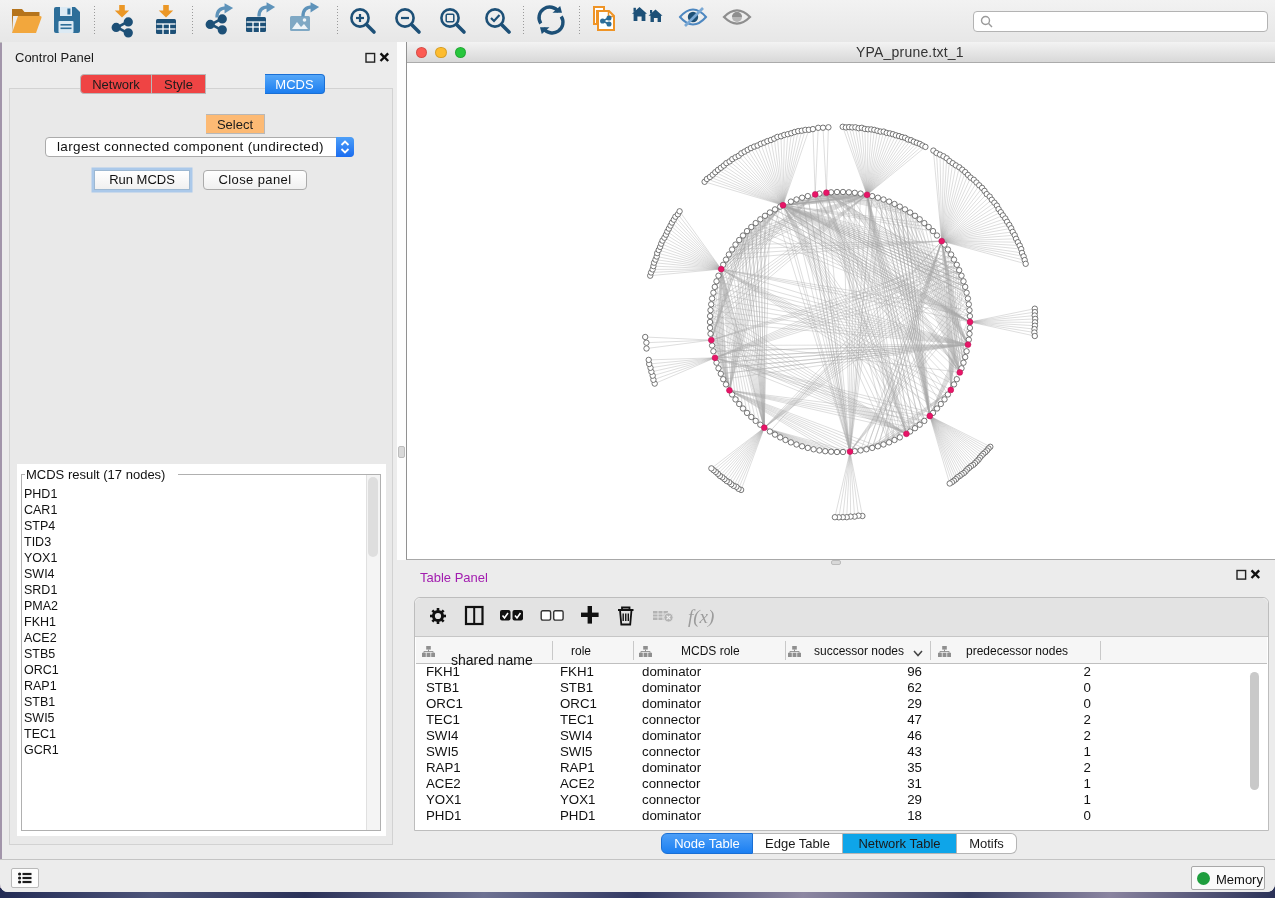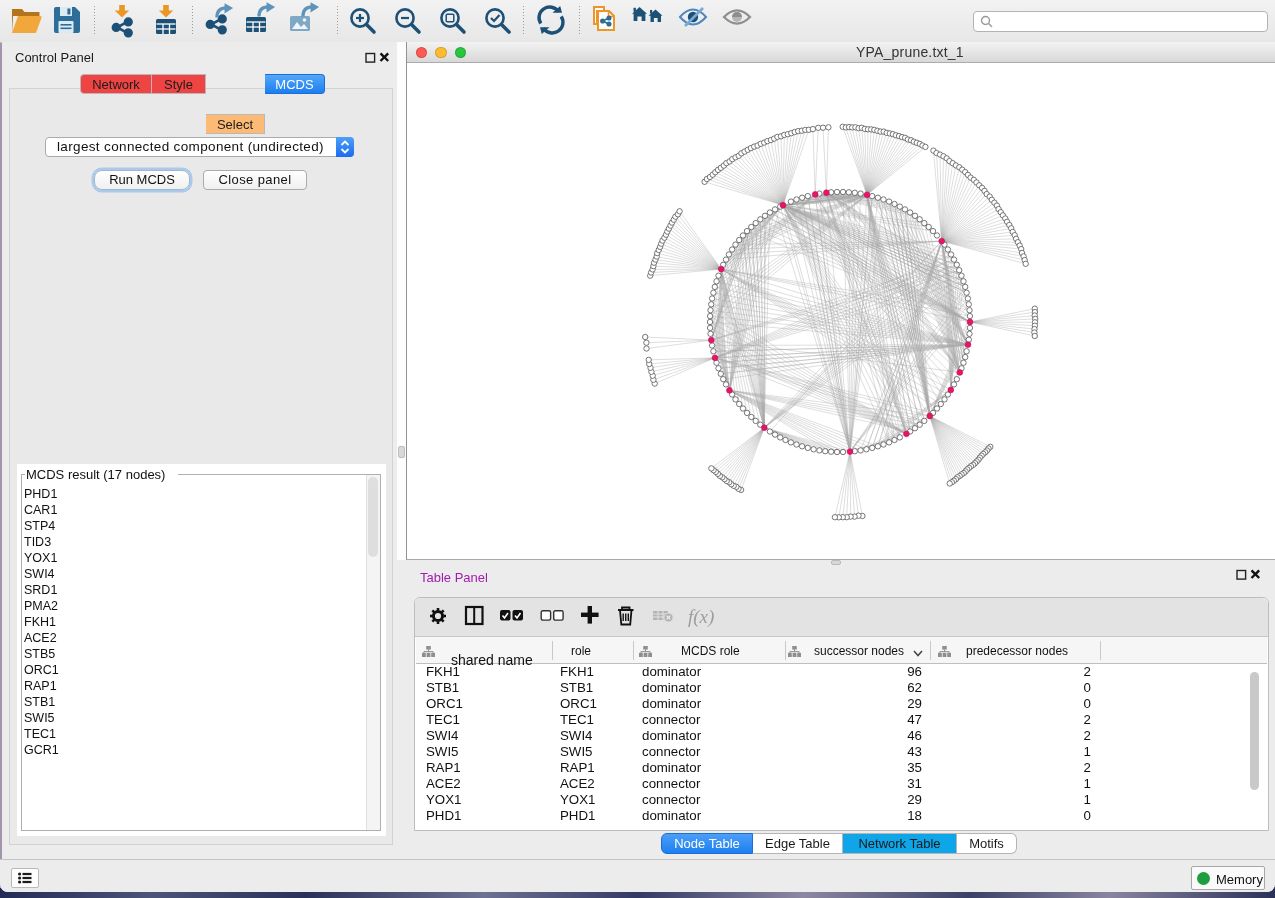--- a/index.html
+++ b/index.html
@@ -171,21 +171,21 @@
     <div class="abs" style="left:263px;top:32px;width:60px;height:20px;background:linear-gradient(#55a7f8,#1c7ef0);color:#fff;border:1px solid #1a6fd4;border-left:none;border-radius:0 4px 4px 0;box-sizing:border-box;font-size:13px;text-align:center;line-height:19px;">MCDS</div>
     <div class="abs" style="left:43px;top:95px;width:309px;height:20px;background:#fff;border:1px solid #ababab;border-radius:4px;box-sizing:border-box;"></div>
     <div class="abs" style="left:55px;top:97px;font-size:13.5px;letter-spacing:0.35px;color:#111;">largest connected component (undirected)</div>
     <div class="abs" style="left:334px;top:95px;width:18px;height:20px;background:linear-gradient(#4d9ff8,#1a6cf0);border-radius:0 4px 4px 0;"></div>
     <svg class="abs" style="left:336px;top:97px" width="14" height="16" viewBox="0 0 14 16">
       <g fill="none" stroke="#fff" stroke-width="1.8">
         <path d="M3.5 6 L7 2.5 L10.5 6"></path>
         <path d="M3.5 10 L7 13.5 L10.5 10"></path>
       </g>
     </svg>
-    <div class="abs" style="left:92px;top:128px;width:96px;height:20px;background:linear-gradient(#fff,#f0f0f0);border:1px solid #9db8d2;border-radius:8px;box-shadow:0 0 0 2.5px rgba(120,175,235,0.55);box-sizing:border-box;font-size:13px;text-align:center;line-height:18px;color:#111;">Run MCDS</div>
+    <div class="abs" style="left:92px;top:128px;width:96px;height:20px;background:linear-gradient(#fff,#f0f0f0);border:1px solid #9db8d2;border-radius:0;box-shadow:0 0 0 2.5px rgba(120,175,235,0.55);box-sizing:border-box;font-size:13px;text-align:center;line-height:18px;color:#111;">Run MCDS</div>
     <div class="abs" style="left:201px;top:128px;width:104px;height:20px;background:linear-gradient(#fff,#f0f0f0);border:1px solid #ababab;border-radius:4px;box-sizing:border-box;font-size:13px;text-align:center;line-height:18px;letter-spacing:0.4px;color:#111;">Close panel</div>
     <div class="abs" style="left:15px;top:422px;width:369px;height:372px;background:#fff;"></div>
     <div class="abs" style="left:19px;top:432px;width:4px;height:1px;background:#b0b0b0;"></div>
     <div class="abs" style="left:176px;top:432px;width:203px;height:1px;background:#b0b0b0;"></div>
     <div class="abs" style="left:19px;top:432px;width:1px;height:357px;background:#b0b0b0;"></div>
     <div class="abs" style="left:378px;top:432px;width:1px;height:357px;background:#b0b0b0;"></div>
     <div class="abs" style="left:19px;top:788px;width:360px;height:1px;background:#b0b0b0;"></div>
     <div class="abs" style="left:24px;top:425px;font-size:13px;color:#111;">MCDS result (17 nodes)</div>
     <div class="abs" style="left:364px;top:433px;width:14px;height:355px;background:#f4f4f4;border-left:1px solid #e0e0e0;box-sizing:border-box;"></div>
     <div class="abs" style="left:366px;top:435px;width:10px;height:80px;background:#dedede;border-radius:5px;"></div>

